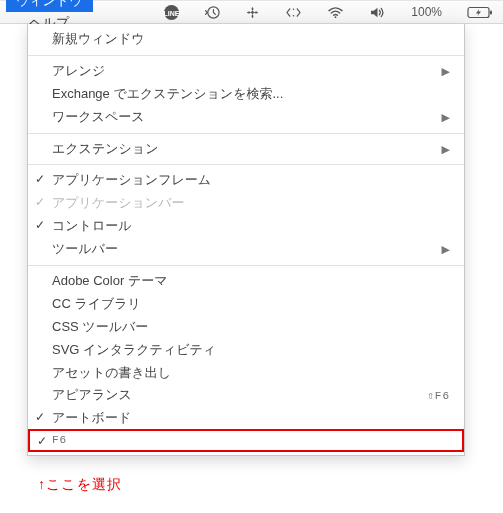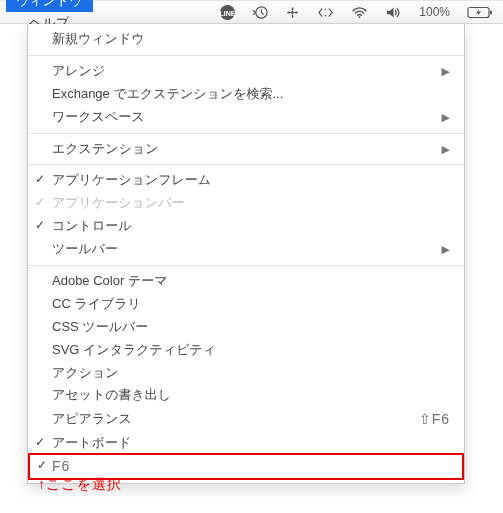--- a/index.html
+++ b/index.html
@@ -24,21 +24,21 @@
   }
   .menubar-left { display:flex; align-items:center;flex-direction:column; }
   .menu-item {
     padding: 2px 10px;
     font-size: 13px;
     display: flex;
     align-items: center;
     height: 22px;
   }
   .menu-selected { background: #1a6fe8; color:#fff; }
-  .menubar-right { display:flex; align-items:center; gap:17px; padding-right:4px;}
+  .menubar-right { display:flex; align-items:center; gap:25px; padding-right:4px;}
   .tray-icon { display:flex; align-items:center; justify-content:center; color:#555; }
   .tray-icon svg { display:block; }
   .battery-text { font-size:12px; color:#555; }
 
   .dropdown {
     position:absolute;
     left:27px;
     top:24px;
     width:438px;
     background:#fff;
@@ -66,23 +66,24 @@
     position:absolute;
     left:7px;
     font-size:12px;
     top:3px;
   }
   .dd-item .arrow {
     font-size:11px;
     color:#777;
   }
   .dd-item .shortcut {
-    font-size:14px;
+    font-size:11px;
     color:#6f6f6f;
     letter-spacing:1px;
+    font-family:Liberation Mono, monospace;
   }
   .dd-item.disabled { color:#b8b8b8; }
   .dd-item.highlight {
     border: 2px solid #e60000;
     padding: 2px 12px 2px 22px;
     margin: -1px 0;
   }
   .annotation {
     position:absolute;
     left:38px;
@@ -204,23 +205,20 @@
   <div class="dd-item">
     <span class="label">CC ライブラリ</span>
   </div>
   <div class="dd-item">
     <span class="label">CSS ツールバー</span>
   </div>
   <div class="dd-item">
     <span class="label">SVG インタラクティビティ</span>
   </div>
   <div class="dd-item">
-    <span class="label">アクション</span>
-  </div>
-  <div class="dd-item">
     <span class="label">アセットの書き出し</span>
   </div>
   <div class="dd-item">
     <span class="label">アピアランス</span>
     <span class="shortcut">⇧F6</span>
   </div>
   <div class="dd-item">
     <span class="check">✓</span>
     <span class="label">アートボード</span>
   </div>

